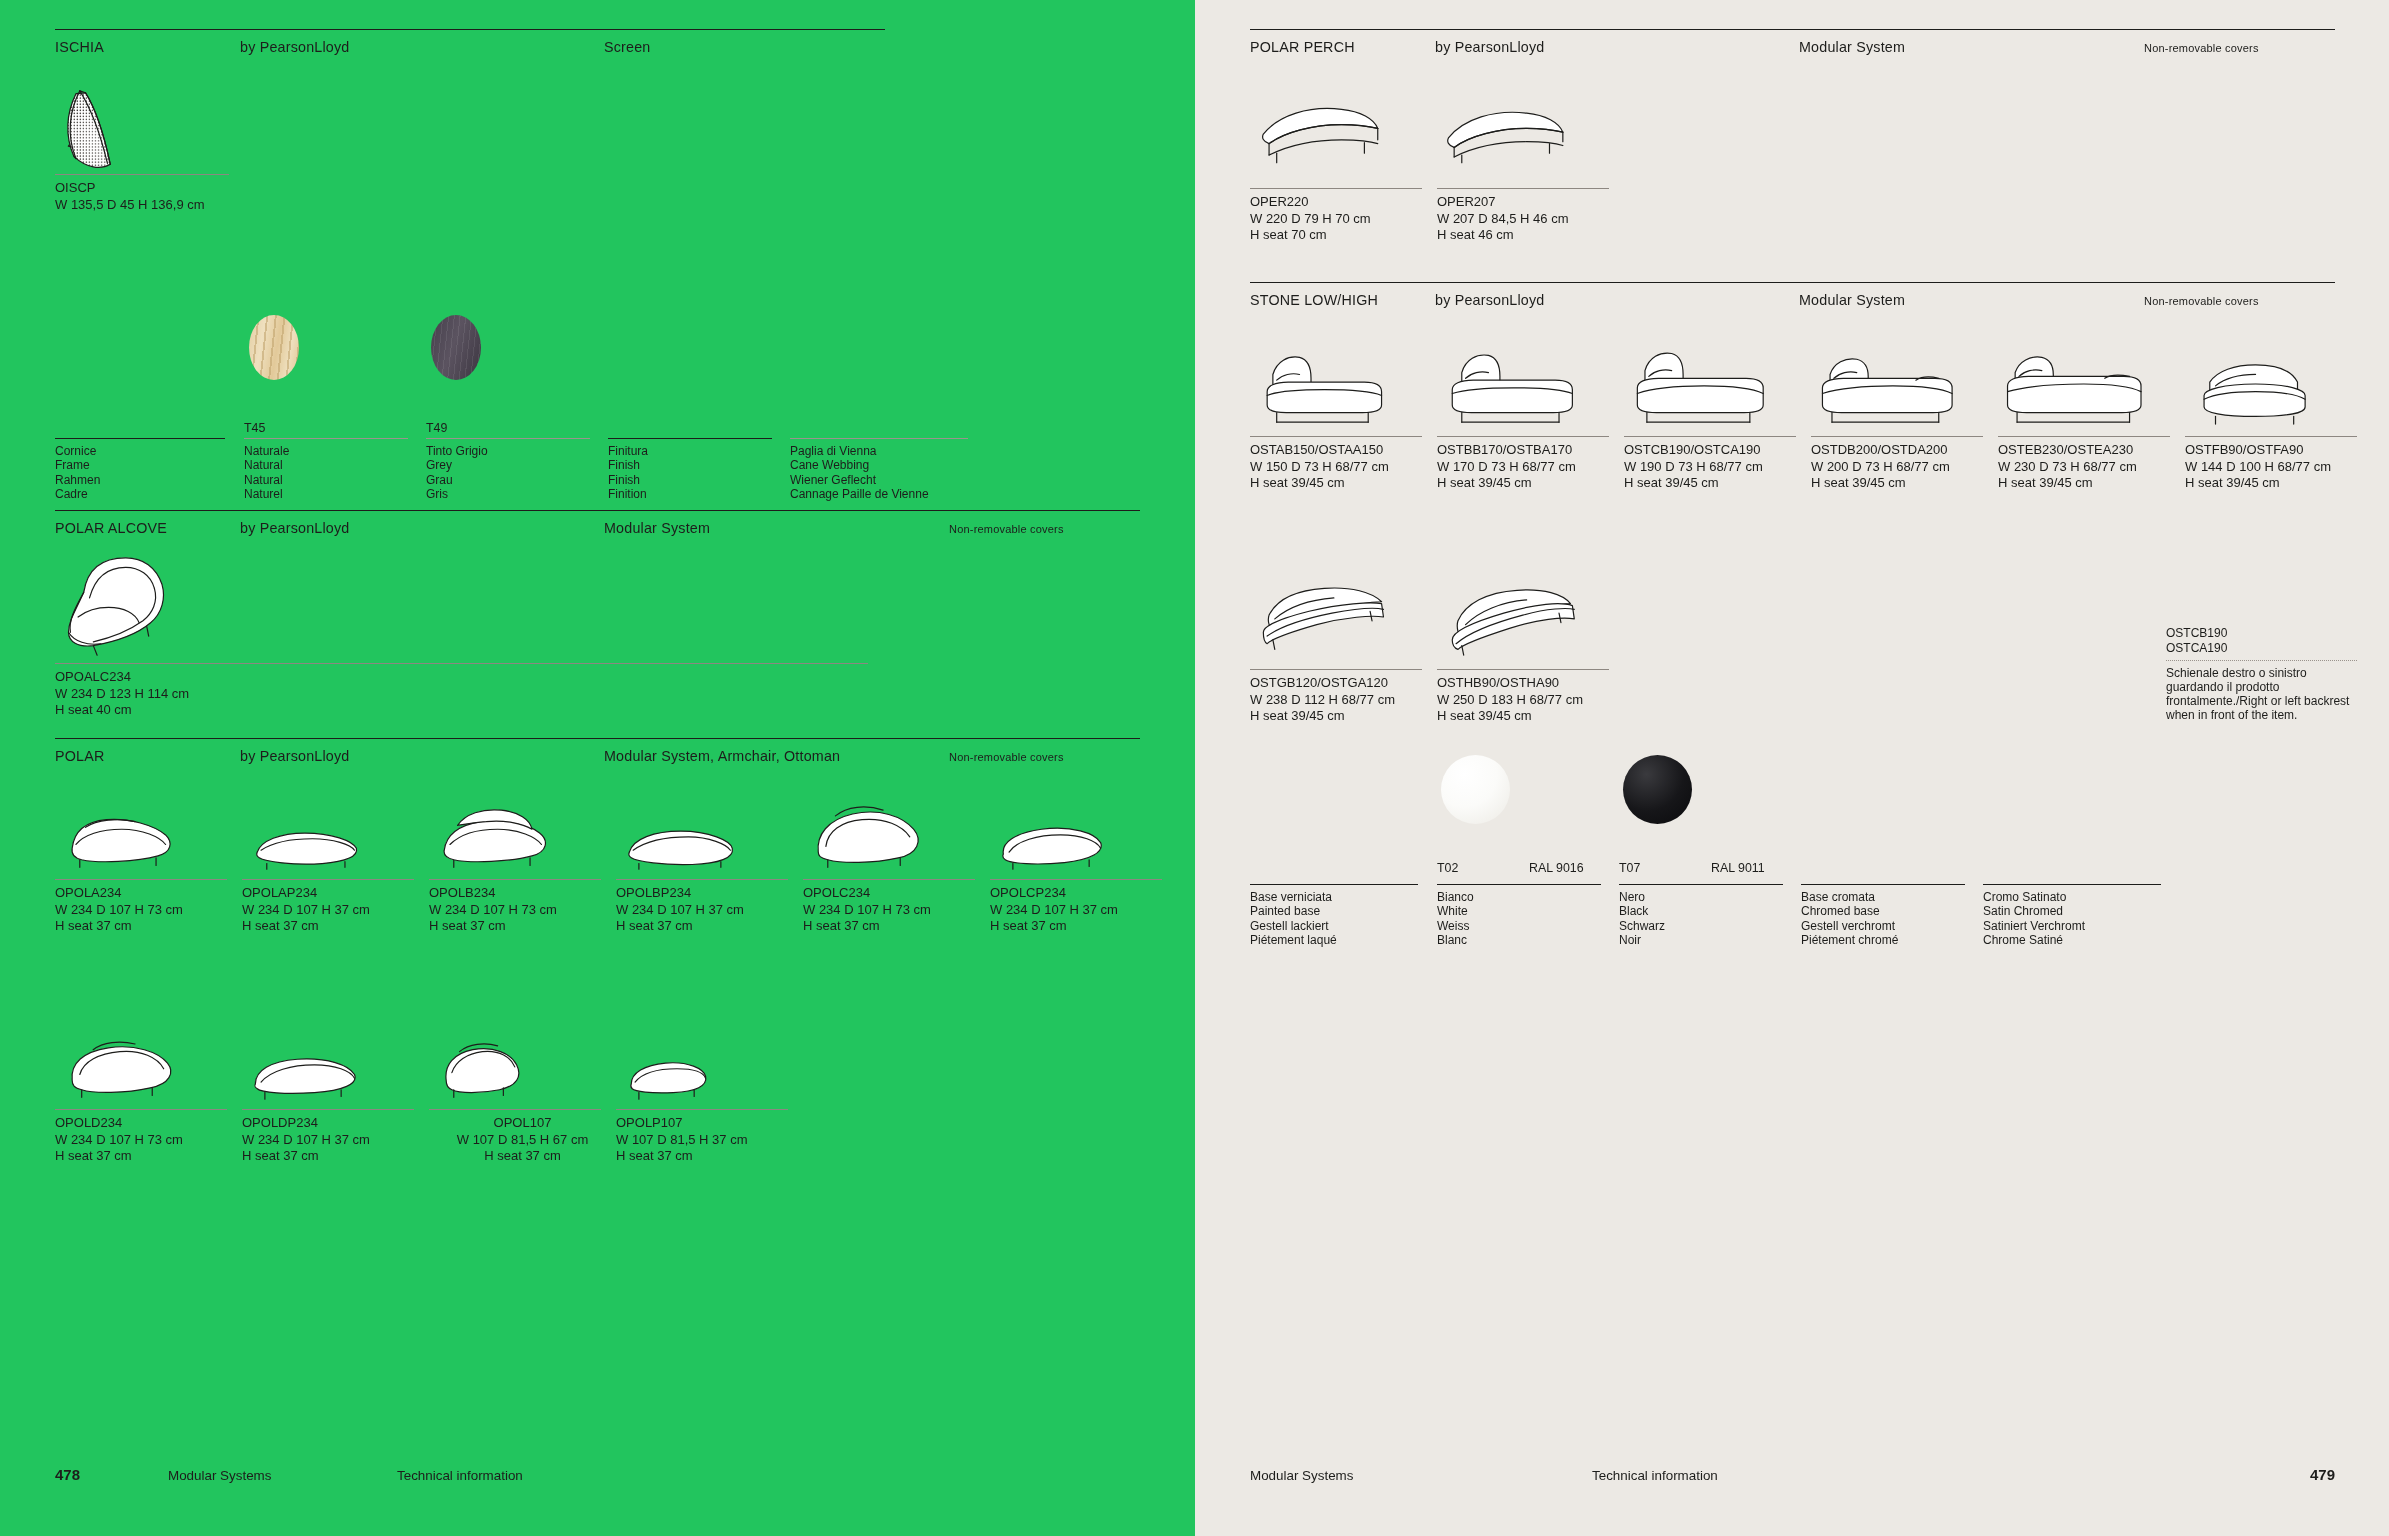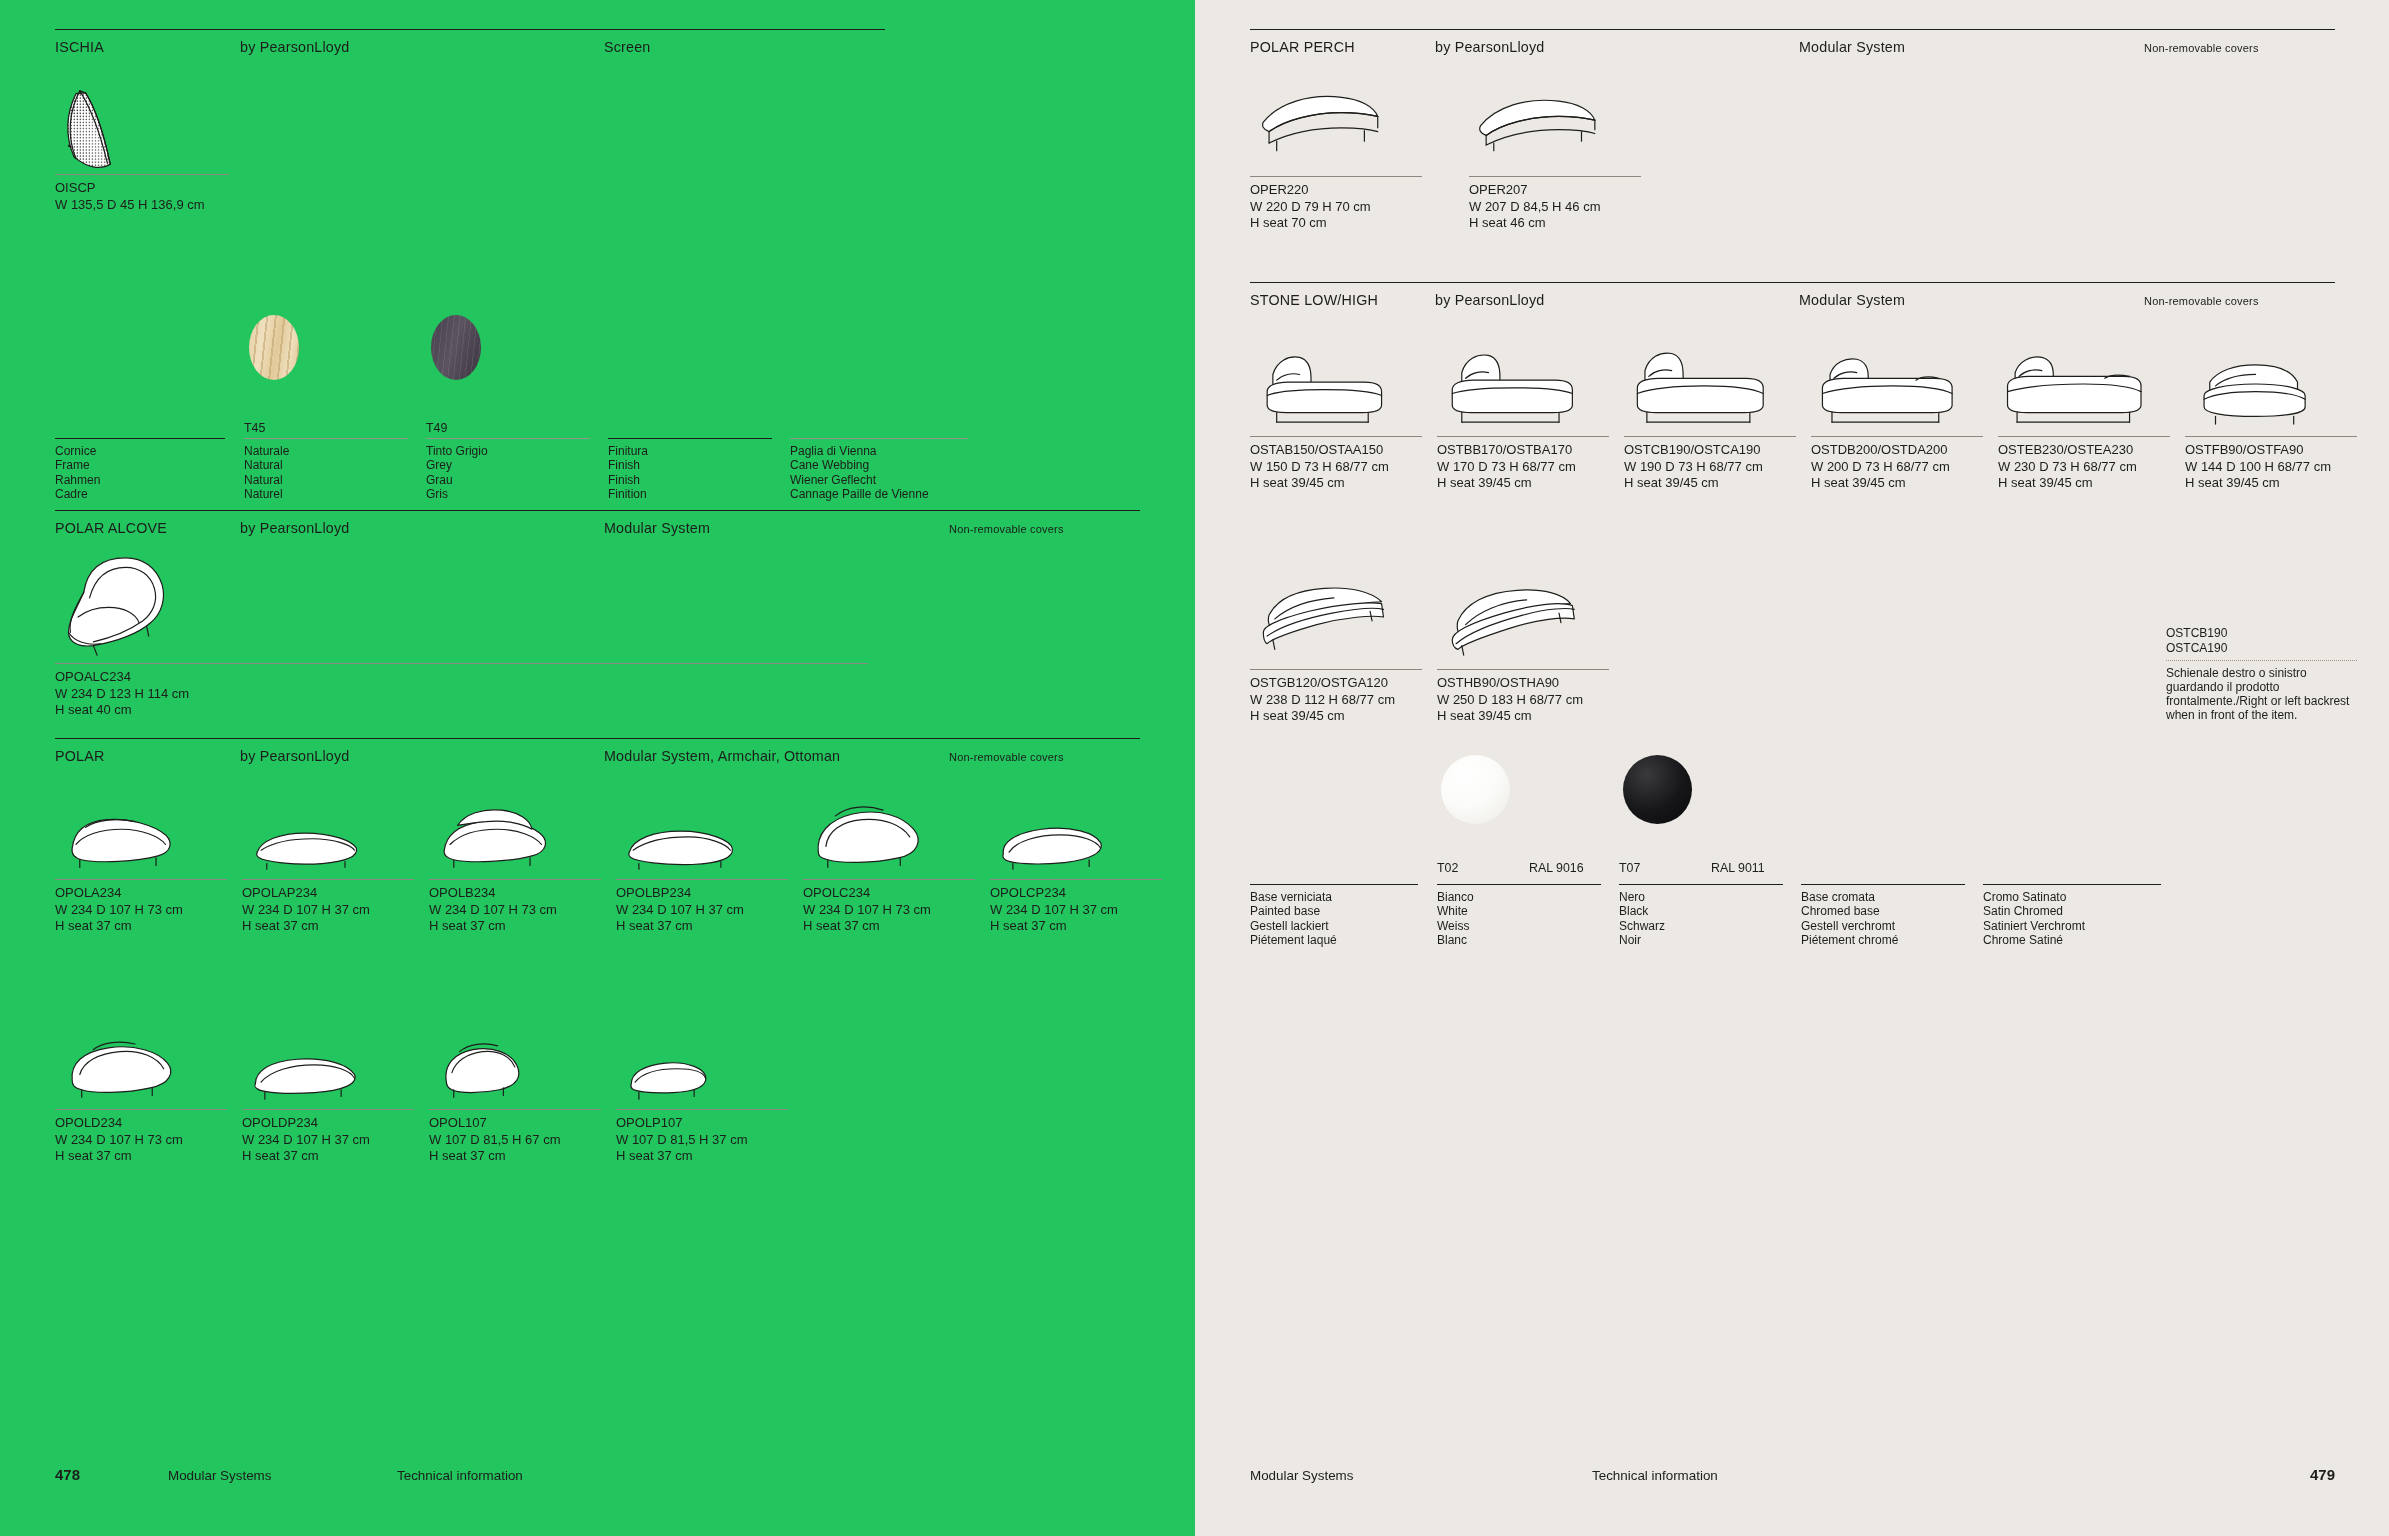--- a/index.html
+++ b/index.html
@@ -341,21 +341,21 @@
               <path class="ln" d="M20 62 C30 50 52 44 76 44 C98 44 114 50 118 58"></path>
               <path class="ln" d="M24 73 L24 80"></path>
               <path class="ln" d="M104 70 L104 77"></path>
             </svg>
           </div>
           <div class="cap-rule"></div>
           <div class="code">OPOLDP234</div>
           <div class="dim">W 234 D 107 H 37 cm</div>
           <div class="dim">H seat 37 cm</div>
         </div>
-        <div class="pcell" style="width:187px;">
+        <div class="pcell" style="width:187px;text-align:center;">
           <div class="art">
             <svg width="143" height="82" viewBox="0 0 150 86">
               <path class="ln2" d="M18 60 C16 44 26 32 46 28 C68 24 86 32 92 44 C98 56 92 66 74 70 C54 74 32 74 24 70 C19 68 18 64 18 60 Z"></path>
               <path class="ln" d="M24 52 C28 40 40 32 56 30 C74 28 86 36 90 46"></path>
               <path class="ln" d="M32 30 C42 22 58 20 72 24"></path>
               <path class="ln" d="M26 70 L26 78"></path>
               <path class="ln" d="M78 68 L78 76"></path>
             </svg>
           </div>
           <div class="cap-rule"></div>
@@ -394,21 +394,21 @@
       <div class="sec" style="top:29px;">
         <div class="sec-rule"></div>
         <div class="sec-head">
           <span class="c-name">POLAR PERCH</span>
           <span class="c-by">by PearsonLloyd</span>
           <span class="c-type">Modular System</span>
           <span class="c-note">Non-removable covers</span>
         </div>
       </div>
 
-      <div class="prow" style="top:76px;gap:32px;">
+      <div class="prow" style="top:88px;">
         <div class="pcell" style="width:187px;">
           <div class="art" style="height:96px;">
             <svg width="143" height="96" viewBox="0 0 150 100">
               <path class="ln2" d="M14 48 C30 28 62 18 96 22 C116 24 130 32 134 42 C126 40 112 38 96 38 C66 38 36 46 20 58 C14 56 12 52 14 48 Z"></path>
               <path class="ln" d="M20 58 C36 46 66 38 96 38 C112 38 126 40 134 42"></path>
               <path class="ln" d="M20 58 L20 70"></path>
               <path class="ln" d="M134 42 L134 54"></path>
               <path class="ln" d="M20 70 C40 60 68 54 96 54 C114 54 128 56 134 58"></path>
               <path class="ln" d="M28 68 L28 78"></path>
               <path class="ln" d="M120 57 L120 68"></path>

